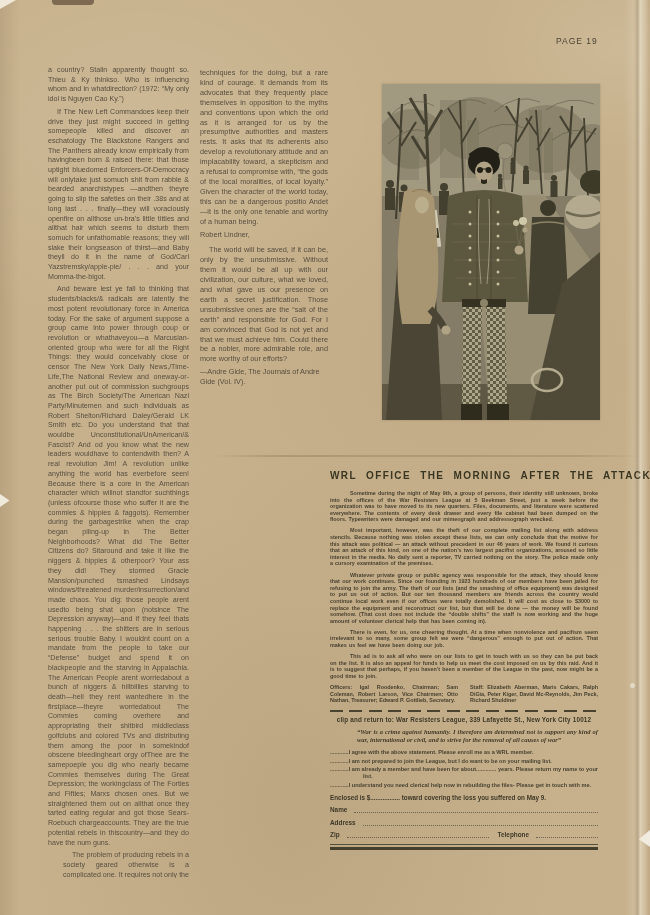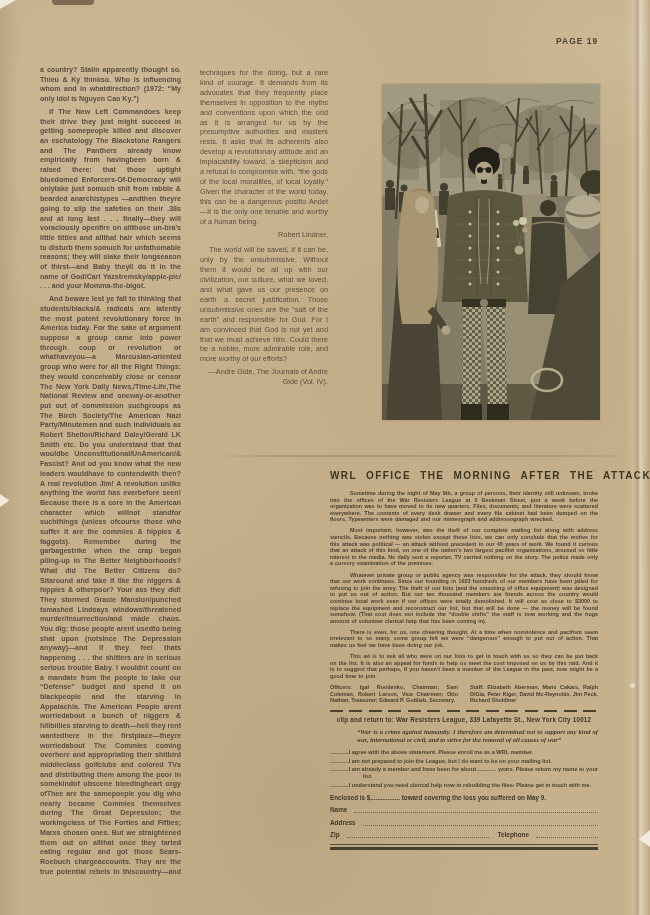--- a/index.html
+++ b/index.html
@@ -7,29 +7,29 @@
        font-family:"Liberation Sans",sans-serif;
        background-color:#c7b18c;
        background-image:
          radial-gradient(ellipse 420px 320px at 22% 14%, rgba(255,255,240,.10), transparent 65%),
          radial-gradient(ellipse 520px 430px at 72% 40%, rgba(125,95,60,.07), transparent 60%),
          radial-gradient(ellipse 380px 520px at 45% 88%, rgba(110,82,52,.12), transparent 70%),
          radial-gradient(ellipse 200px 150px at 95% 5%, rgba(255,255,240,.10), transparent 70%),
          linear-gradient(90deg, rgba(92,70,44,.14) 0, rgba(92,70,44,0) 3%, rgba(92,70,44,0) 96%, rgba(255,255,245,.25) 99%, rgba(150,120,80,.2) 100%);}
   .abs{position:absolute;}
   
-  .pageno{left:556px;top:36px;font-size:8.5px;font-weight:bold;letter-spacing:1px;color:#4c4434;}
+  .pageno{left:556px;top:36px;font-size:8.5px;font-weight:normal;letter-spacing:1px;color:#4c4434;}
   
   .col{color:#584e3f;text-align:justify;}
-  .colL{left:40px;top:66px;width:141px;height:812px;font-size:7.1px;line-height:9.7px;overflow:hidden;font-weight:bold;}
+  .colL{left:48px;top:66px;width:141px;height:812px;font-size:7.1px;line-height:9.7px;overflow:hidden;}
   .colM{left:200px;top:68px;width:128px;height:480px;font-size:7.3px;line-height:9.9px;overflow:hidden;}
   .col p{margin:0 0 3px 0;}
   .col p.ind{text-indent:9px;}
   .col p.blockind{margin-left:15px;}
-  .col p.attr{text-align:right;margin-bottom:6px;}
+  .col p.attr{text-align:left;margin-bottom:6px;}
   
   .photo{left:382px;top:84px;width:218px;height:336px;box-shadow:inset 0 0 14px rgba(40,35,20,.35), 0 0 2px rgba(80,60,35,.3);}
   
   .crease-v{left:634px;top:0;width:9px;height:915px;background:linear-gradient(90deg,transparent,rgba(100,78,48,.22) 40%,rgba(255,252,240,.28) 70%,transparent);}
   .crease-h{left:212px;top:455px;width:430px;height:2px;background:linear-gradient(90deg,transparent,rgba(95,72,45,.22) 15%,rgba(95,72,45,.18) 85%,transparent);}
   .smudge-top{left:52px;top:0;width:42px;height:5px;background:rgba(62,46,30,.55);border-radius:0 0 4px 4px;}
   .corner-tl{left:0;top:0;width:16px;height:9px;background:#efe8d9;clip-path:polygon(0 0,100% 0,0 100%);}
   .notch-r{left:637px;top:830px;width:13px;height:17px;background:#f2ece0;clip-path:polygon(100% 0,15% 55%,100% 100%);}
   .notch-l{left:0;top:494px;width:10px;height:13px;background:#efe9db;clip-path:polygon(0 0,95% 50%,0 100%);}
   .speck{left:630px;top:683px;width:5px;height:5px;border-radius:50%;background:#e9e2d2;opacity:.8;}

